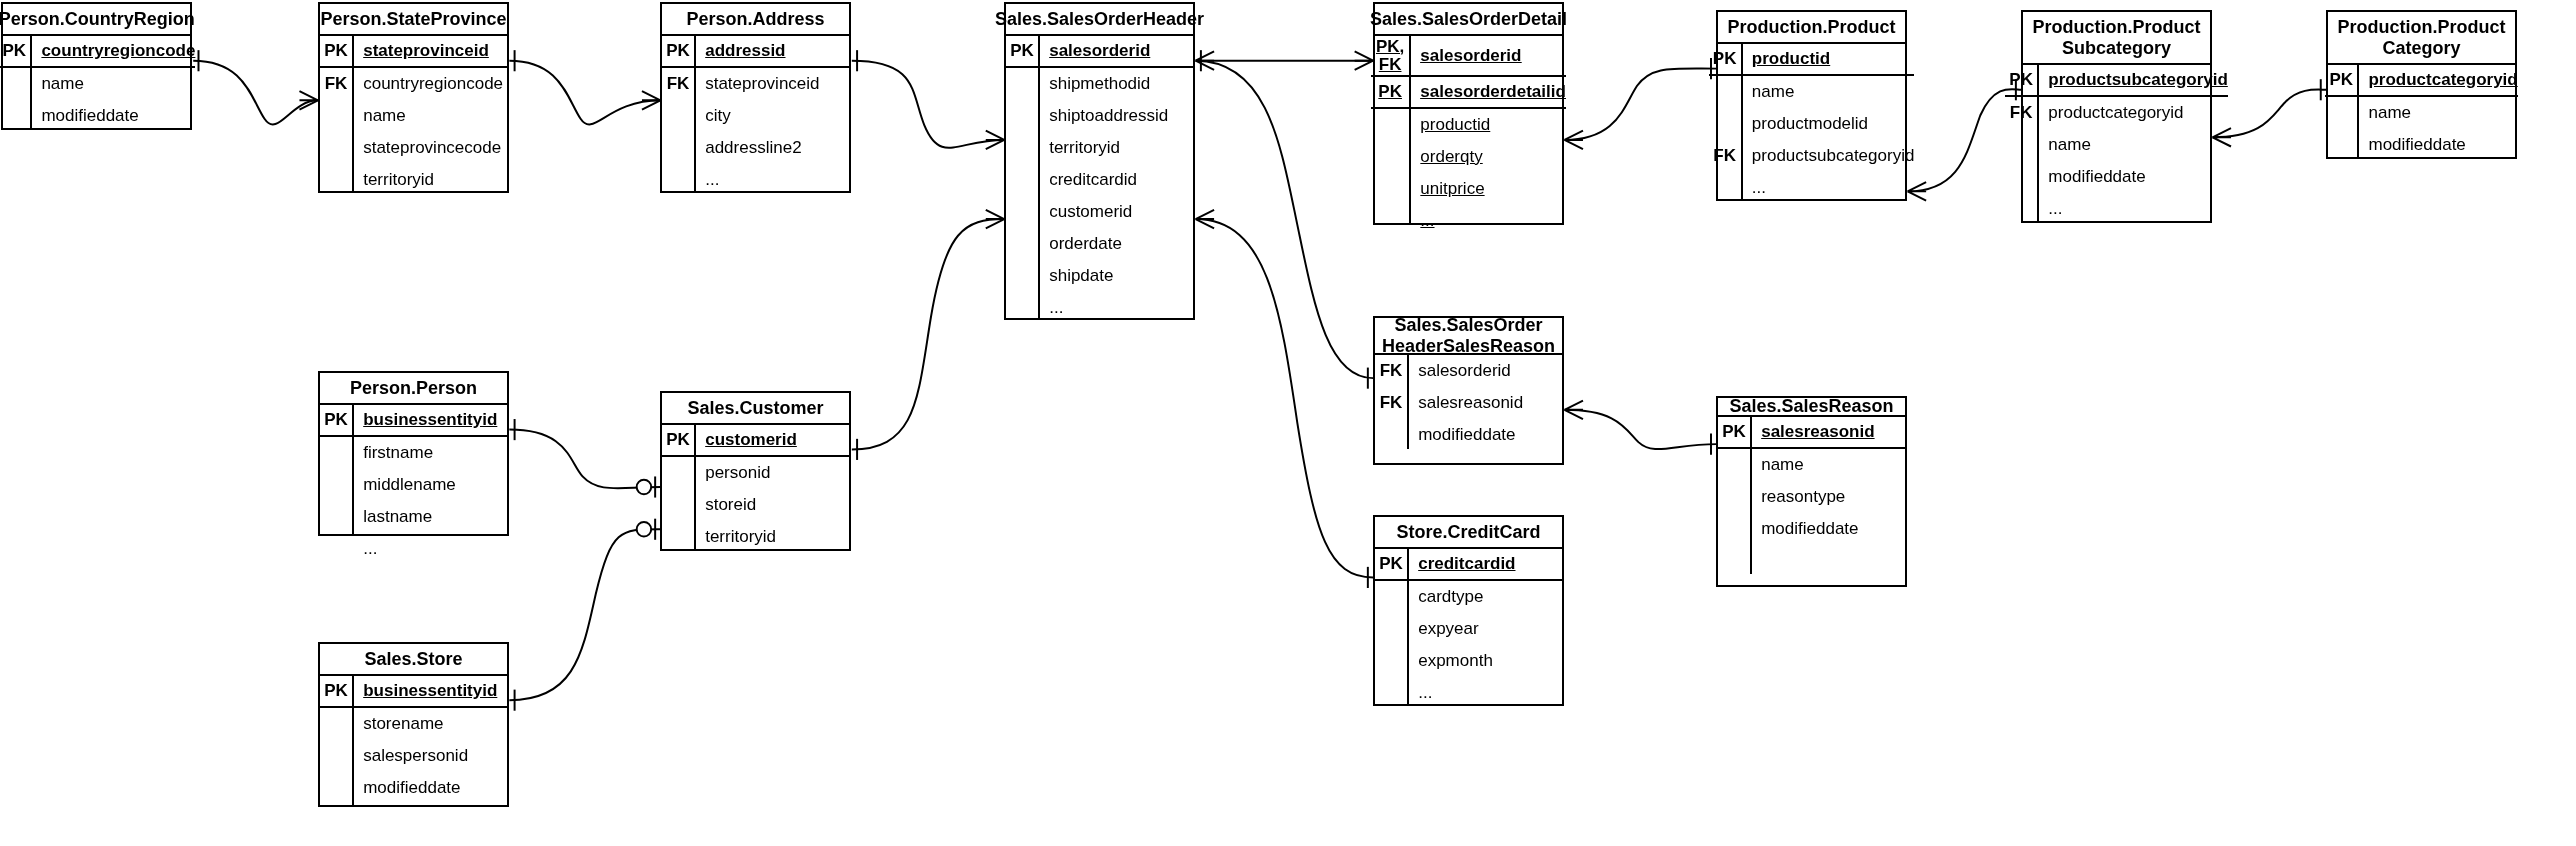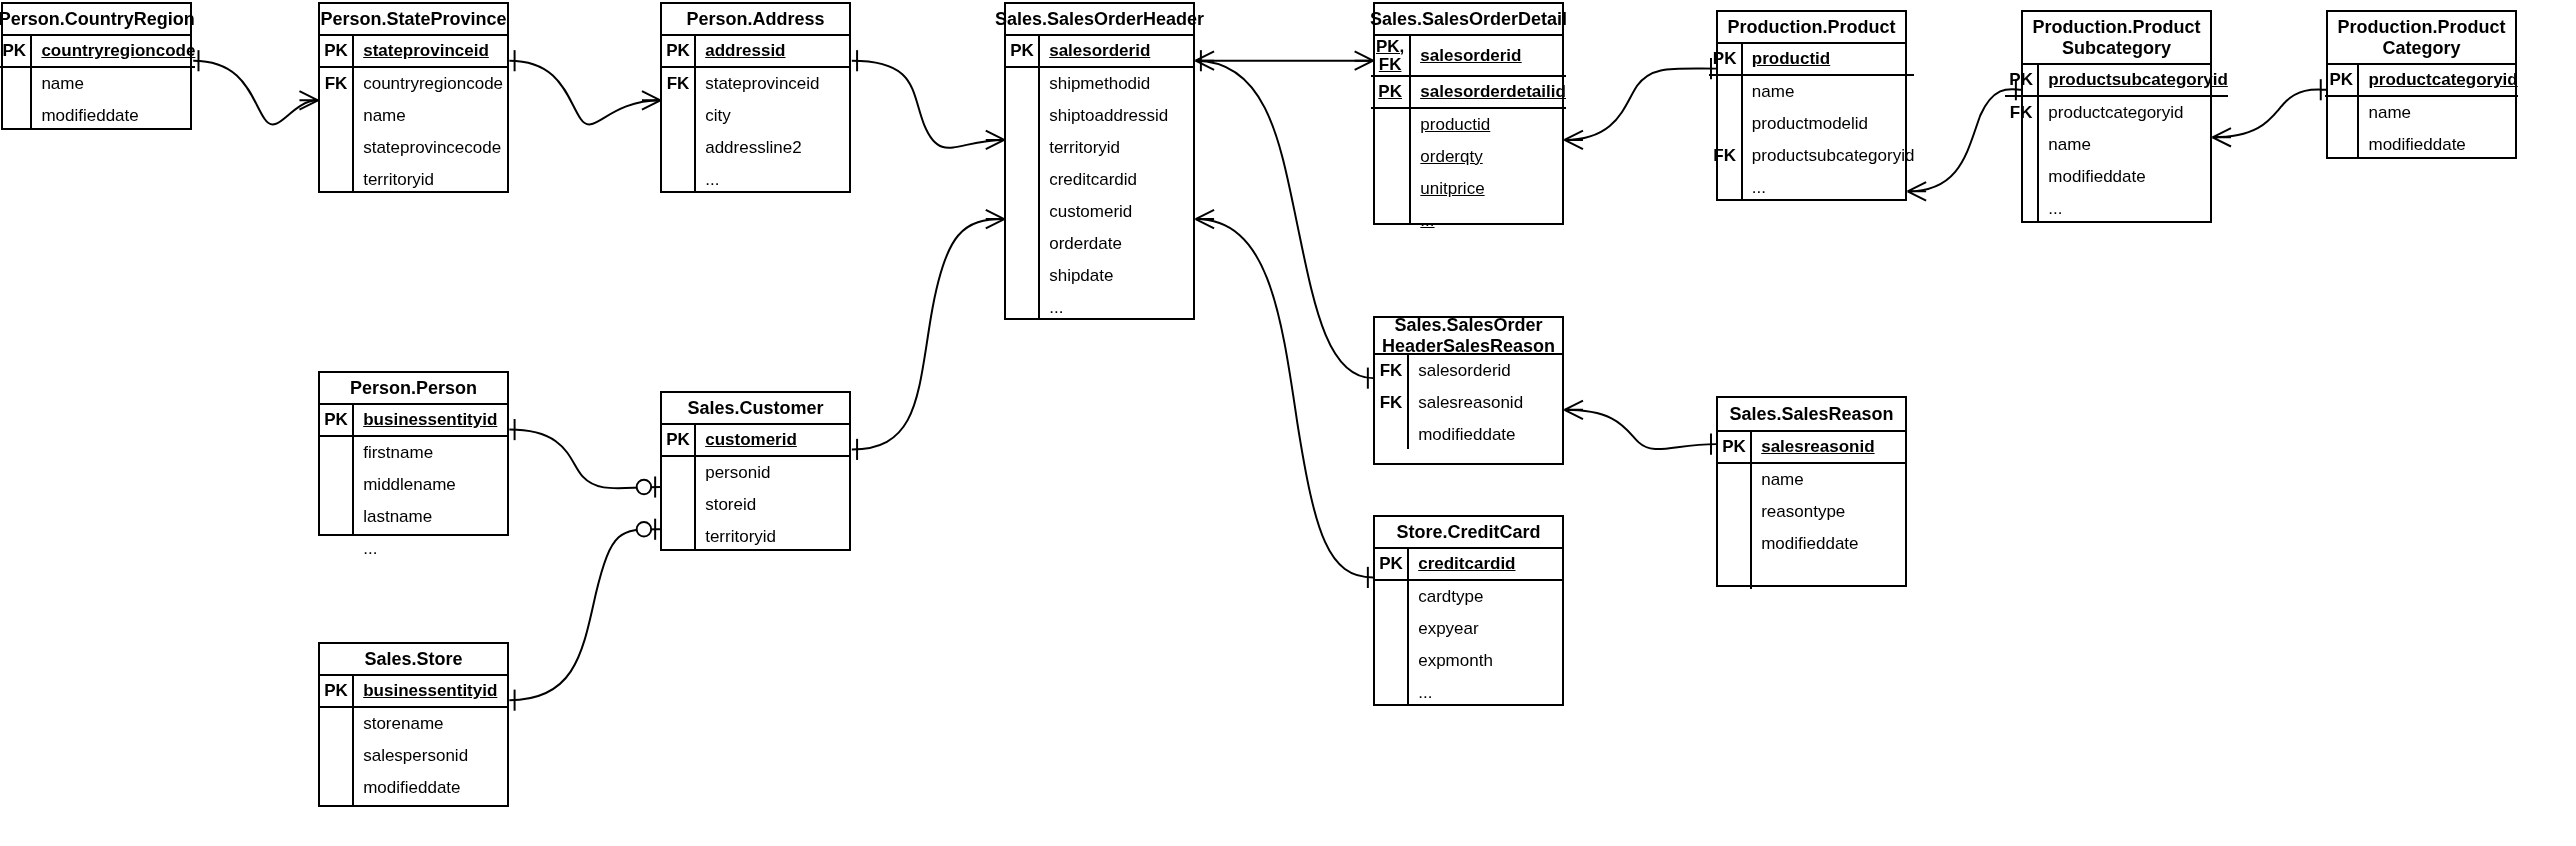--- a/index.html
+++ b/index.html
@@ -420,21 +420,21 @@
             <div class="attrcell" style="height: 32px;">
               <span>salesreasonid</span>
             </div>
             <div class="attrcell" style="height: 32px;">
               <span>modifieddate</span>
             </div>
           </div>
         </div>
       </div>
       <div class="entity" style="left: 1716px; top: 396px; width: 191px; height: 191px;">
-        <div class="ent-title" style="height: 34px;">
+        <div class="ent-title" style="height: 19px;">
           <span>Sales.SalesReason</span>
         </div>
         <div class="ent-body" style="height: 157px;">
           <div class="keycol" style="width: 34px;">
             <div class="keycell sep" style="height: 32px;">
               <span>PK</span>
             </div>
             <div class="keycell" style="height: 32px;"></div>
             <div class="keycell" style="height: 32px;"></div>
             <div class="keycell" style="height: 32px;"></div>

